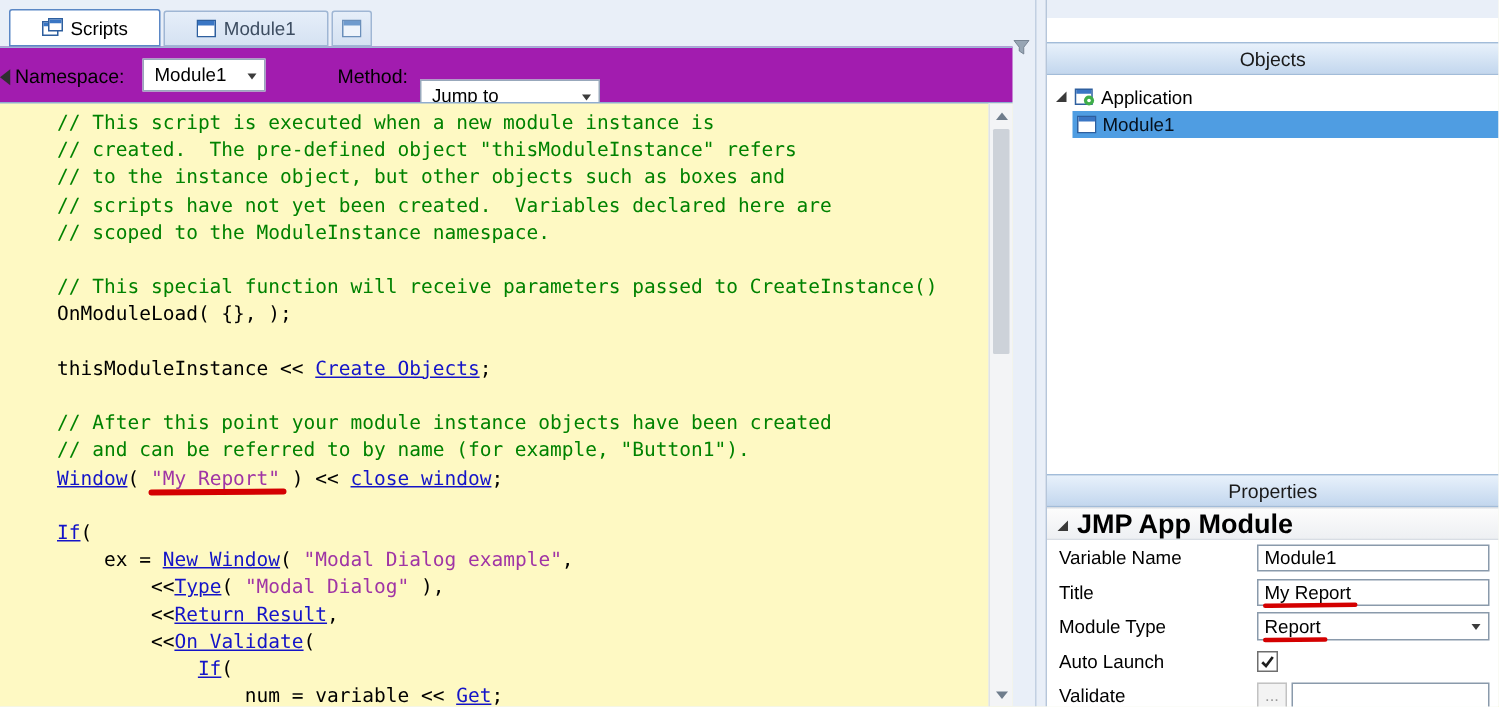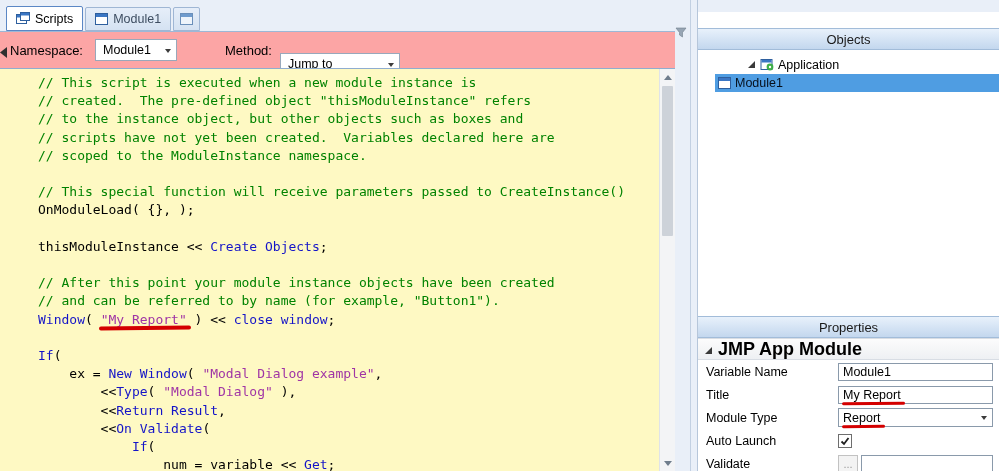--- a/index.html
+++ b/index.html
@@ -10,43 +10,43 @@
     --annotation:#d40000;
     --selection:#4f9de2;
   }
   *{margin:0;padding:0;box-sizing:border-box;}
   body{font-family:"Liberation Sans",sans-serif;background:#fff;}
   .app{position:relative;width:999px;height:471px;background:#e9eff8;overflow:hidden;}
 
   
   .left-pane{position:absolute;left:0;top:0;width:691px;height:471px;background:#e9eff8;border-right:1px solid #c2d0e2;}
   .tabbar{position:absolute;left:6px;top:6px;height:25px;display:flex;align-items:flex-end;gap:2px;z-index:2;}
-  .tab{display:flex;align-items:center;gap:5px;height:24px;padding:0 9px;background:linear-gradient(#e6eef9,#d5e2f2);border:1px solid #9fb6d4;border-radius:2px 2px 0 0;font-size:12.5px;color:#3d4d61;cursor:pointer;}
+  .tab{display:flex;align-items:center;gap:5px;height:24px;padding:0 21px;background:linear-gradient(#e6eef9,#d5e2f2);border:1px solid #9fb6d4;border-radius:2px 2px 0 0;font-size:12.5px;color:#3d4d61;cursor:pointer;}
   .tab.active{background:#fff;border-color:#5b87c5;color:#000;height:25px;}
   .tab.icon-tab{padding:0 6px;}
   .tab-label{white-space:nowrap;}
   .win-icon{display:inline-flex;}
   .filter-btn{position:absolute;top:24px;right:2px;width:13px;height:12px;cursor:pointer;}
   .edge-arrow{position:absolute;left:0;top:44px;width:7px;height:11px;cursor:pointer;}
 
-  .toolbar{position:absolute;top:31px;left:0;right:15px;height:37px;background:#fca5a5;border-top:1px solid #9db7d6;display:flex;align-items:center;}
+  .toolbar{position:absolute;top:31px;left:0;right:15px;height:37px;background:#a21caf;border-top:1px solid #9db7d6;display:flex;align-items:center;}
   .tb-label{font-size:13px;color:#000;}
   .tb-label.ns{margin-left:10px;}
   .tb-label.mt{margin-left:48px;}
   .combo{height:22px;background:#fff;border:1px solid #98a8bb;display:flex;align-items:center;padding:0 18px 0 7px;font-size:12.5px;position:relative;cursor:pointer;}
   .combo.ns{width:82px;margin-left:12px;}
   .combo.method{width:120px;margin-left:8px;margin-top:28px;}
   .arrow{width:0;height:0;border:3.5px solid transparent;border-top:4.5px solid #3c3c3c;}
   .combo .arrow{position:absolute;right:5px;top:9px;}
 
   .editor{position:absolute;top:68px;left:0;right:15px;bottom:0;background:#fef9c3;border-top:1px solid #8fadd0;}
   .code{position:absolute;left:0;top:0;right:16px;bottom:0;padding:5px 0 0 38px;font-family:"DejaVu Sans Mono",monospace;font-size:13px;line-height:18.2px;white-space:pre;overflow:hidden;color:var(--plain);}
   .code-line{min-height:18.2px;}
   .tok-c{color:var(--comment);}
-  .tok-k{color:var(--keyword);}
+  .tok-k{color:var(--keyword);text-decoration:underline;}
   .tok-s{color:var(--string);}
   .tok-p{color:var(--plain);}
   .tok-u{position:relative;}
   .tok-u::after{content:"";position:absolute;left:-2px;right:-4px;bottom:-3px;height:3.5px;background:var(--annotation);border-radius:2px;transform:rotate(-0.5deg);}
 
   .vscroll{position:absolute;top:0;right:0;width:16px;bottom:0;background:#f3f4f6;border-left:1px solid #dfe3e8;}
   .sb-btn{position:absolute;left:0;width:16px;height:16px;display:flex;align-items:center;justify-content:center;cursor:pointer;}
   .sb-btn.up{top:0;}
   .sb-btn.down{bottom:0;}
   .tri-up{width:0;height:0;border:4px solid transparent;border-bottom:5px solid #6f7d8c;margin-top:-4px;}
@@ -54,21 +54,21 @@
   .sb-thumb{position:absolute;top:17px;left:2px;right:2px;height:150px;background:#cdd2d9;border-radius:1px;cursor:grab;}
 
   
   .splitter{position:absolute;left:692px;top:0;width:5px;height:471px;background:#e9eff8;cursor:col-resize;}
 
   
   .right-pane{position:absolute;left:697px;top:0;width:302px;height:471px;background:#fff;border-left:1px solid #b6c6da;}
   .rp-top{height:12px;background:#e9eff8;}
   .panel-header{height:22px;background:linear-gradient(#e8f1fb,#c3d7ee);border:1px solid #a2bcd9;border-left:none;border-right:none;text-align:center;font-size:13px;line-height:21px;color:#1a1a1a;margin-top:16px;}
   .tree{height:250px;background:#fff;padding-top:5px;}
-  .tree-row{display:flex;align-items:center;height:19px;font-size:12.5px;color:#000;cursor:pointer;margin-left:44px;}
+  .tree-row{display:flex;align-items:center;height:19px;font-size:12.5px;color:#000;cursor:pointer;}
   .tree-row .expander{margin-left:5px;margin-right:4px;display:inline-flex;}
   .tree-row .icon{margin-right:4px;display:inline-flex;}
   .tree-row.selected{margin-left:17px;height:18px;background:var(--selection);padding-left:3px;color:#06101c;}
   .section-header{display:flex;align-items:center;height:22px;background:linear-gradient(#fcfcfc,#eef0f3);border-top:1px solid #d8dde4;border-bottom:1px solid #d8dde4;font-weight:bold;font-size:18px;padding-left:6px;gap:5px;}
   .prop-grid{padding-top:0;background:#fff;}
   .prop-row{display:flex;align-items:center;height:23px;padding:0 6px 0 8px;}
   .pg-label{width:132px;font-size:12.5px;color:#000;flex:none;}
   .pg-input{flex:1;height:18px;background:#fff;border:1px solid #8a9aab;display:flex;align-items:center;padding:0 4px;font-size:12.5px;position:relative;cursor:text;}
   .pg-select{flex:1;height:19px;background:#fff;border:1px solid #8a9aab;display:flex;align-items:center;padding:0 18px 0 4px;font-size:12.5px;position:relative;cursor:pointer;}
   .pg-select .arrow{position:absolute;right:5px;top:7px;}

